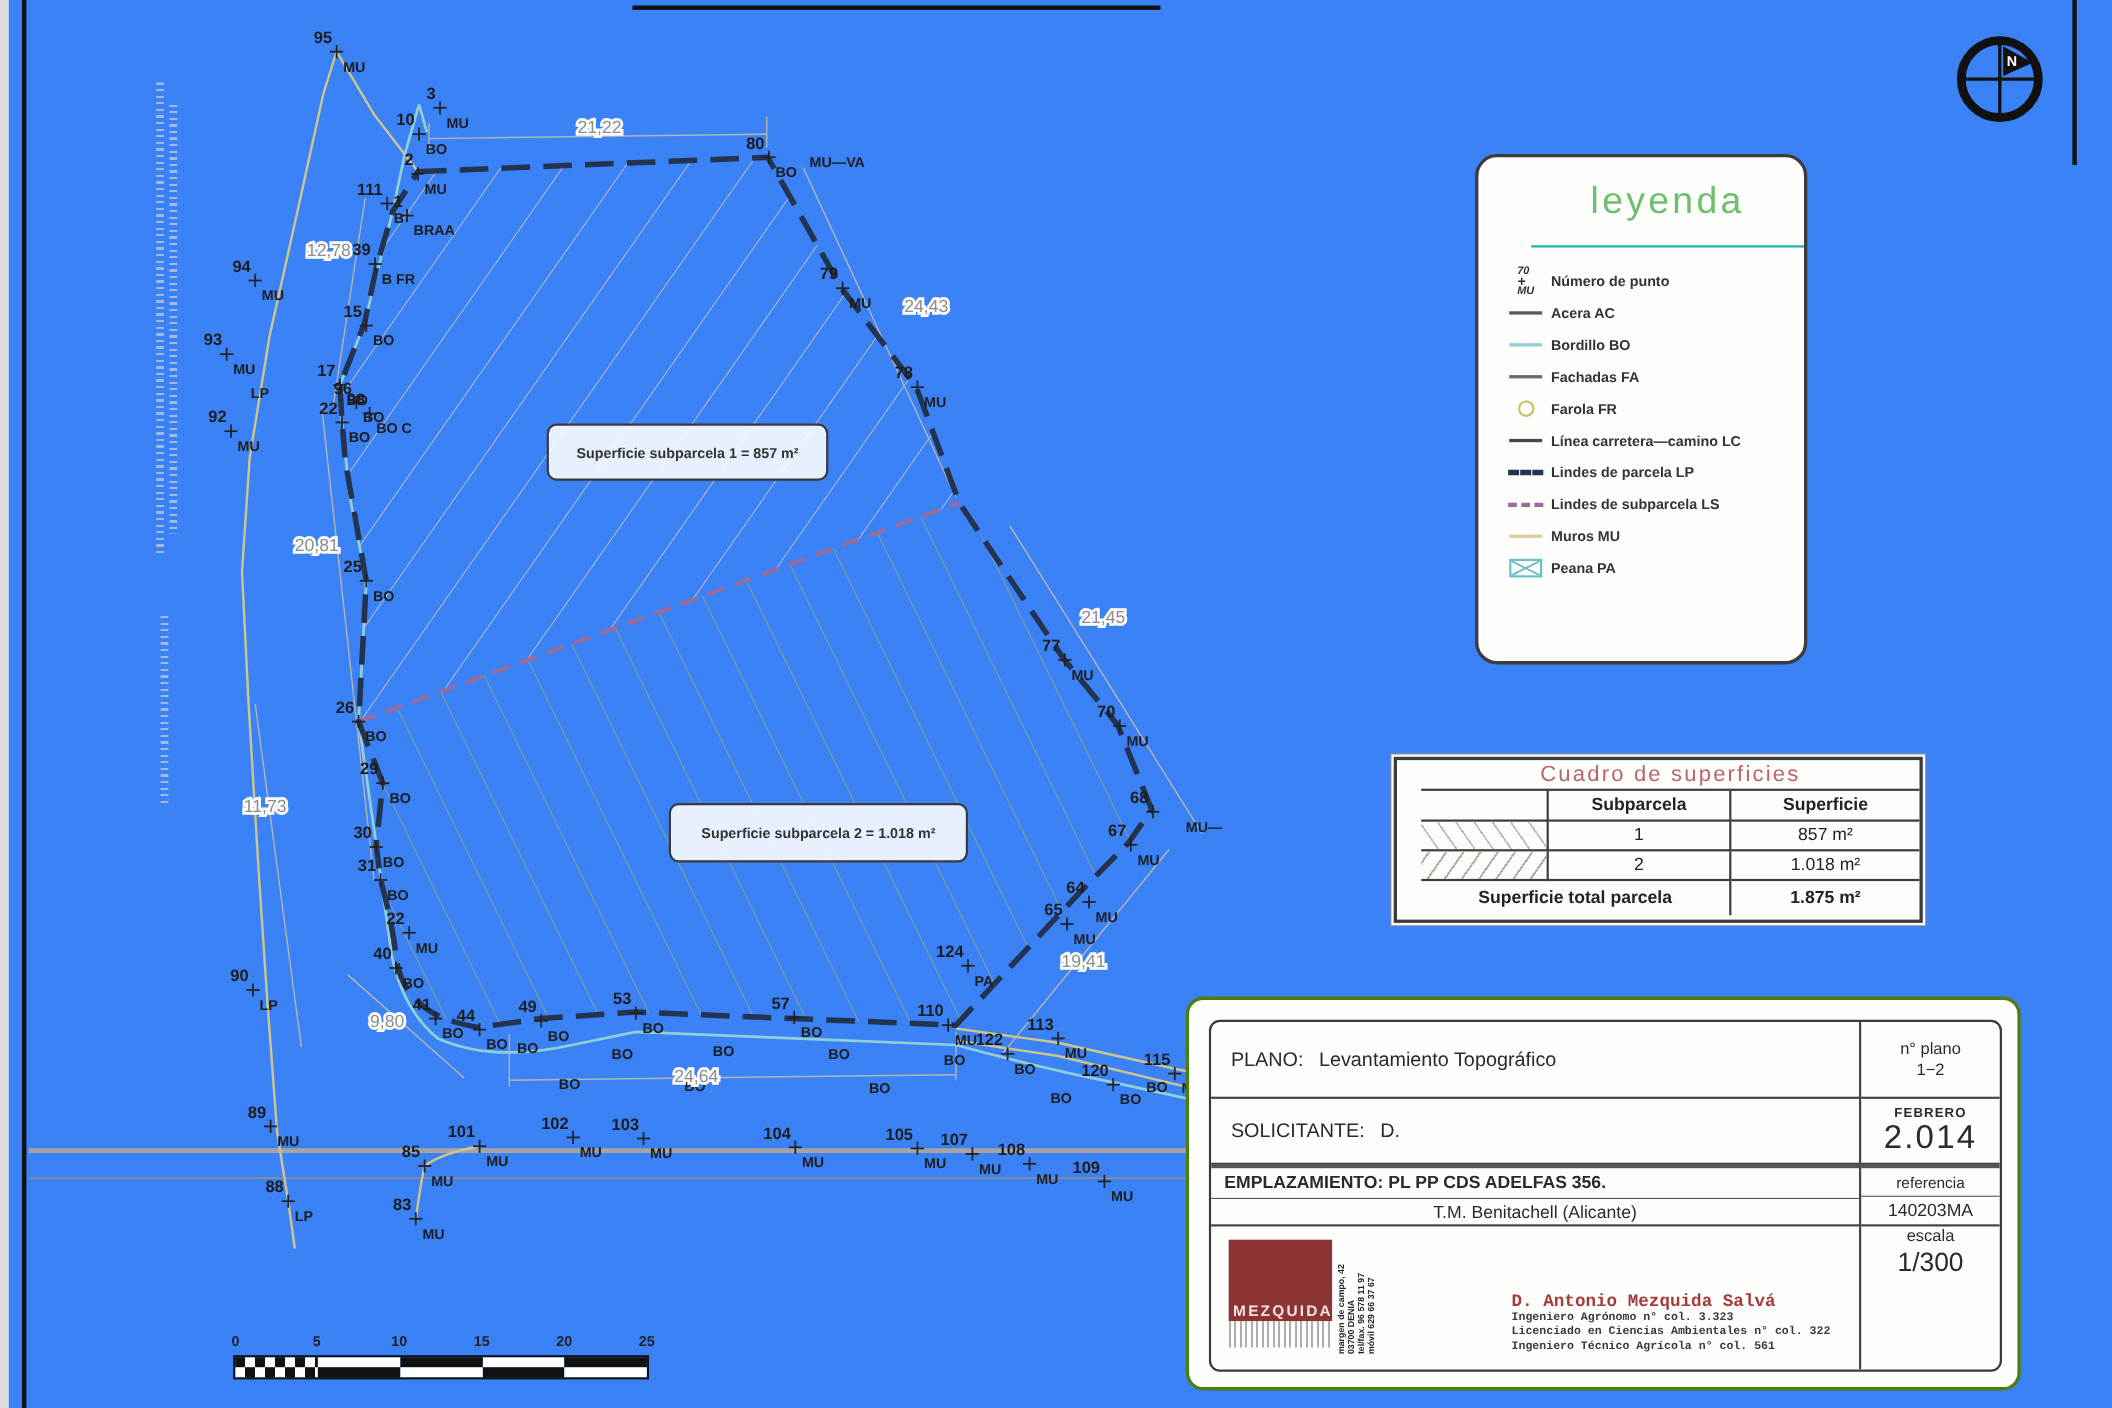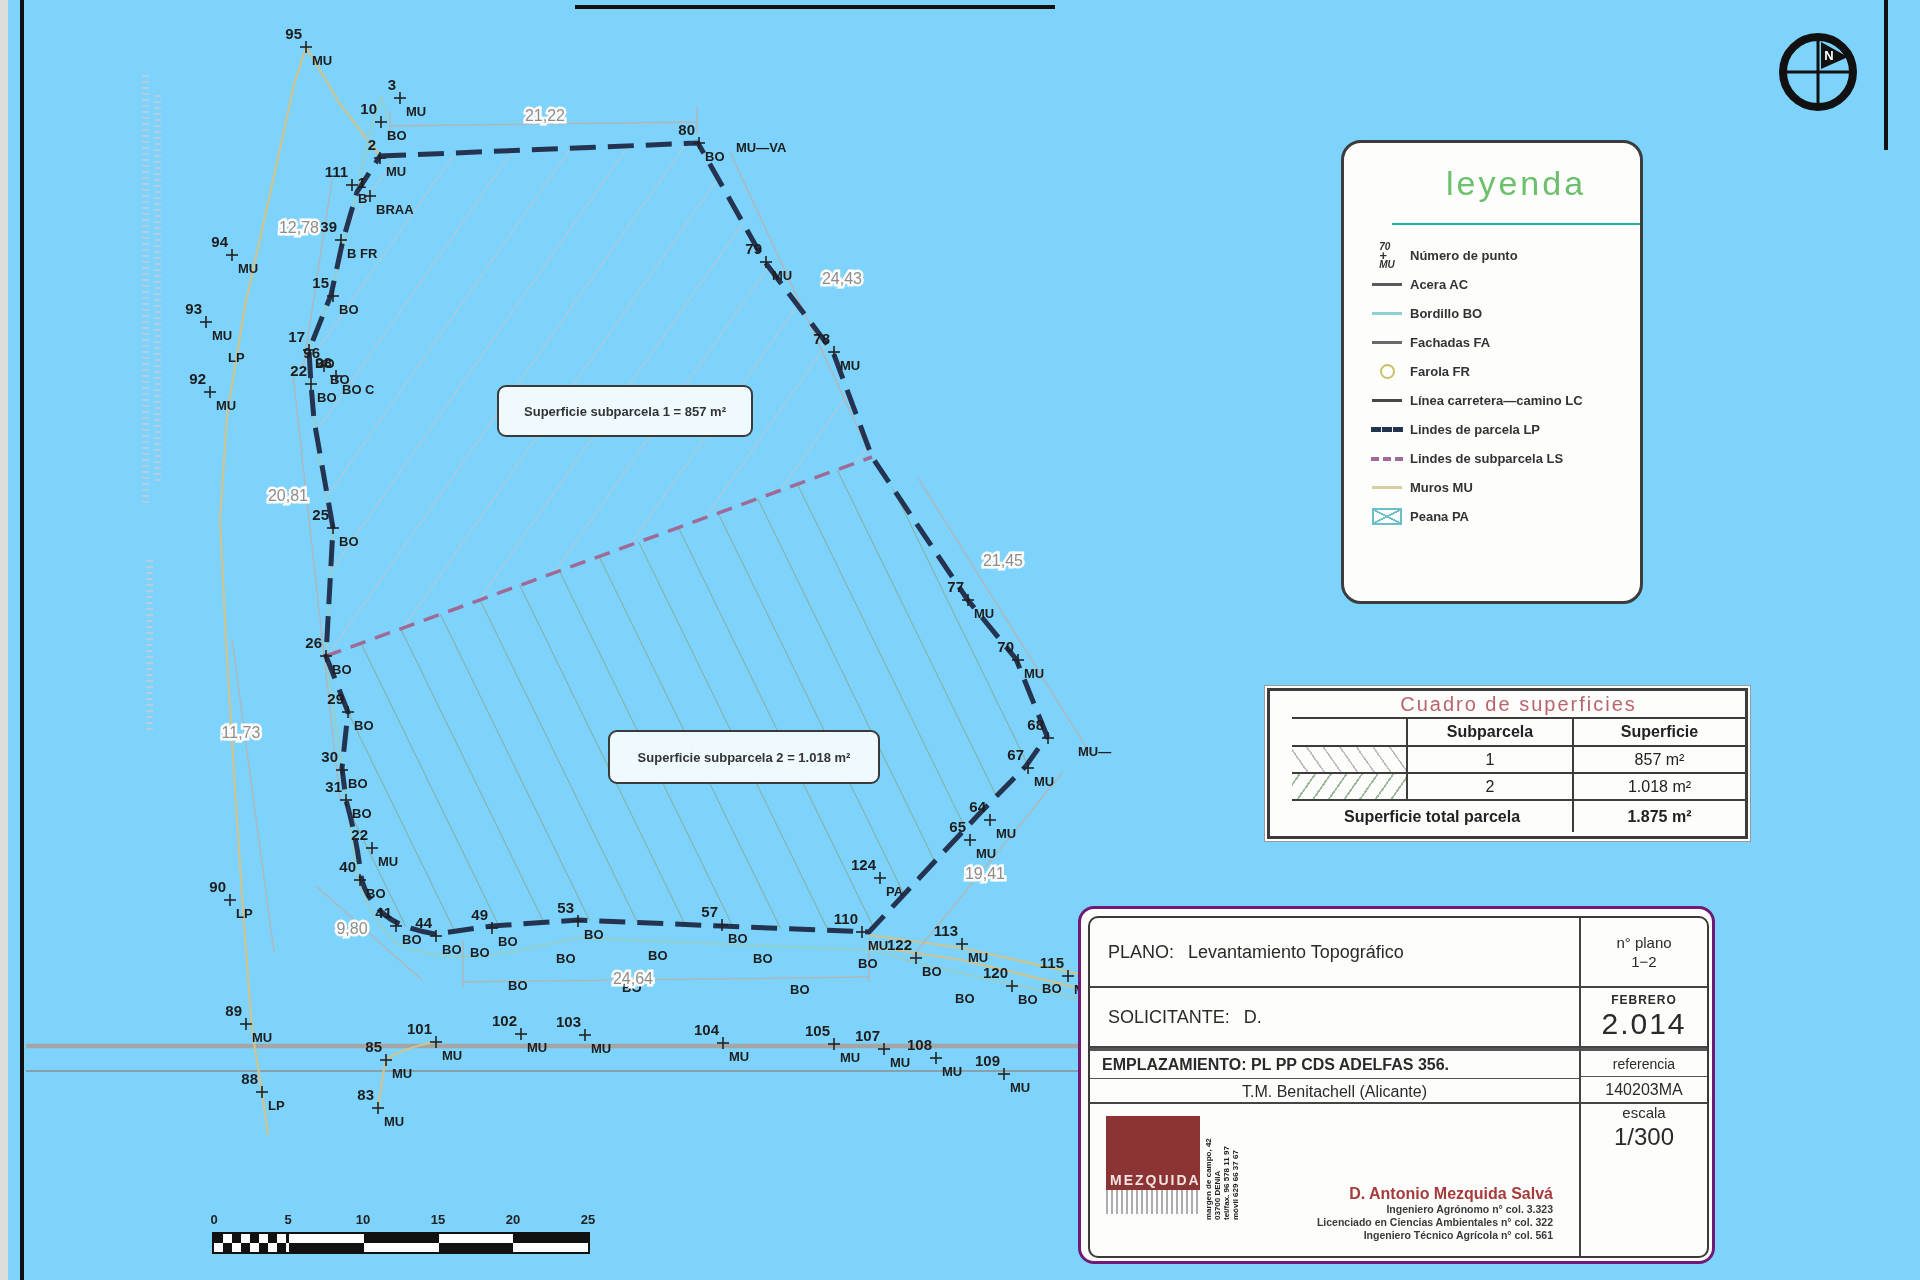--- a/index.html
+++ b/index.html
@@ -1,16 +1,16 @@
 <!DOCTYPE html>
 <html><head>
 <meta charset="utf-8">
 <style>
   html,body{margin:0;padding:0;background:#e8e8e6;}
-  .page{position:relative;width:1920px;height:1280px;background:#7dd3fc;overflow:hidden;
+  .page{position:relative;width:1920px;height:1280px;background:#3b82f6;overflow:hidden;
         font-family:"Liberation Sans",sans-serif;color:#222;}
   
   .edge-strip{position:absolute;left:0;top:0;width:8px;height:1280px;background:#dcdcda;}
   .page-border-left{position:absolute;left:20px;top:0;width:4px;height:1280px;background:#111;}
   .page-border-top{position:absolute;left:575px;top:5px;width:480px;height:4px;background:#111;}
   .page-border-right{position:absolute;left:1884px;top:0;width:4px;height:150px;background:#111;}
   .micro-text{position:absolute;width:7px;background:repeating-linear-gradient(180deg,#c6ccd6 0 2px,transparent 2px 6px);opacity:.75;}
 
   
   #plan-svg{position:absolute;left:0;top:0;}
@@ -54,22 +54,22 @@
       letter-spacing:2px;color:#b9646c;border-bottom:2px solid #3c3c3c;}
   .surf-grid{display:grid;grid-template-columns:116px 166px 1fr;grid-template-rows:28px 27px 27px 1fr;height:113px;}
   .surf-cell{border-right:2px solid #3c3c3c;border-bottom:2px solid #3c3c3c;display:flex;align-items:center;
       justify-content:center;font-size:16px;color:#222;}
   .surf-cell.last{border-right:none;}
   .surf-cell.bold{font-weight:700;}
   .hatch-gray{background:repeating-linear-gradient(55deg,transparent 0 12px,#bdbdbd 12px 13.6px);}
   .hatch-green{background:repeating-linear-gradient(-55deg,transparent 0 11px,#9fb89f 11px 12.8px);}
 
   
-  .tblock{position:absolute;left:1078px;top:906px;width:637px;height:358px;border:3px solid #701a75;
-      border-radius:16px;background:#fdfdfc;padding:7px;box-sizing:border-box;}
+  .tblock{position:absolute;left:1078px;top:906px;width:759px;height:358px;border:3px solid #4d7c0f;
+      border-radius:16px;background:#fdfdfc;padding:18px;box-sizing:border-box;}
   .tblock-inner{width:100%;height:100%;border:2px solid #3a3a3a;border-radius:10px;display:grid;
       grid-template-columns:1fr 126px;grid-template-rows:70px 60px 56px 1fr;overflow:hidden;}
   .tb-cell{border-bottom:2px solid #444;border-right:2px solid #444;position:relative;box-sizing:border-box;}
   .tb-cell.rcol{border-right:none;}
   .tb-cell.lastrow{border-bottom:none;}
   .tb-plano{display:flex;align-items:center;gap:14px;padding-left:18px;font-size:18px;color:#2a2a2a;}
   .tb-lab{font-weight:400;}
   .tb-val{font-weight:400;}
   .tb-nplano{display:flex;flex-direction:column;align-items:center;justify-content:center;font-size:15px;color:#2a2a2a;line-height:19px;}
   .tb-fecha{display:flex;flex-direction:column;align-items:center;justify-content:center;color:#2a2a2a;}
@@ -88,21 +88,21 @@
   .tb-escala .el{font-size:15px;}
   .tb-escala .ev{font-size:24px;margin-top:2px;}
   .tb-sign{display:flex;}
   .logo-wrap{padding:12px 0 0 16px;display:flex;}
   .logo-sq{width:94px;height:74px;background:#8c3434;position:relative;}
   .logo-sq .logo-word{position:absolute;left:4px;bottom:2px;color:#f3e3e3;font-size:14px;font-weight:700;letter-spacing:2px;}
   .logo-caption{width:94px;height:24px;background:repeating-linear-gradient(90deg,#9a9a9a 0 2px,transparent 2px 5px),
       repeating-linear-gradient(180deg,transparent 0 3px,#fff 3px 5px);opacity:.8;}
   .logo-side{writing-mode:vertical-rl;transform:rotate(180deg);font-size:8px;line-height:9px;color:#222;
       font-weight:700;margin-left:4px;height:104px;}
-  .credentials{position:absolute;right:26px;bottom:14px;text-align:right;}
+  .credentials{position:absolute;right:26px;bottom:14px;font-family:Liberation Mono, monospace;}
   .cred-name{color:#a63b3b;font-size:16px;font-weight:700;}
   .cred-line{font-size:10.5px;font-weight:700;color:#3a3a3a;line-height:13px;}
 
   
   .scalebar{position:absolute;left:212px;top:1212px;width:378px;}
   .sb-labels{position:relative;height:20px;font-size:13px;font-weight:700;color:#222;}
   .sb-labels span{position:absolute;transform:translateX(-50%);}
   .sb-bar{height:18px;border:2px solid #111;display:flex;flex-direction:column;}
   .sb-row{display:flex;height:9px;}
   .sb-seg{height:100%;}

